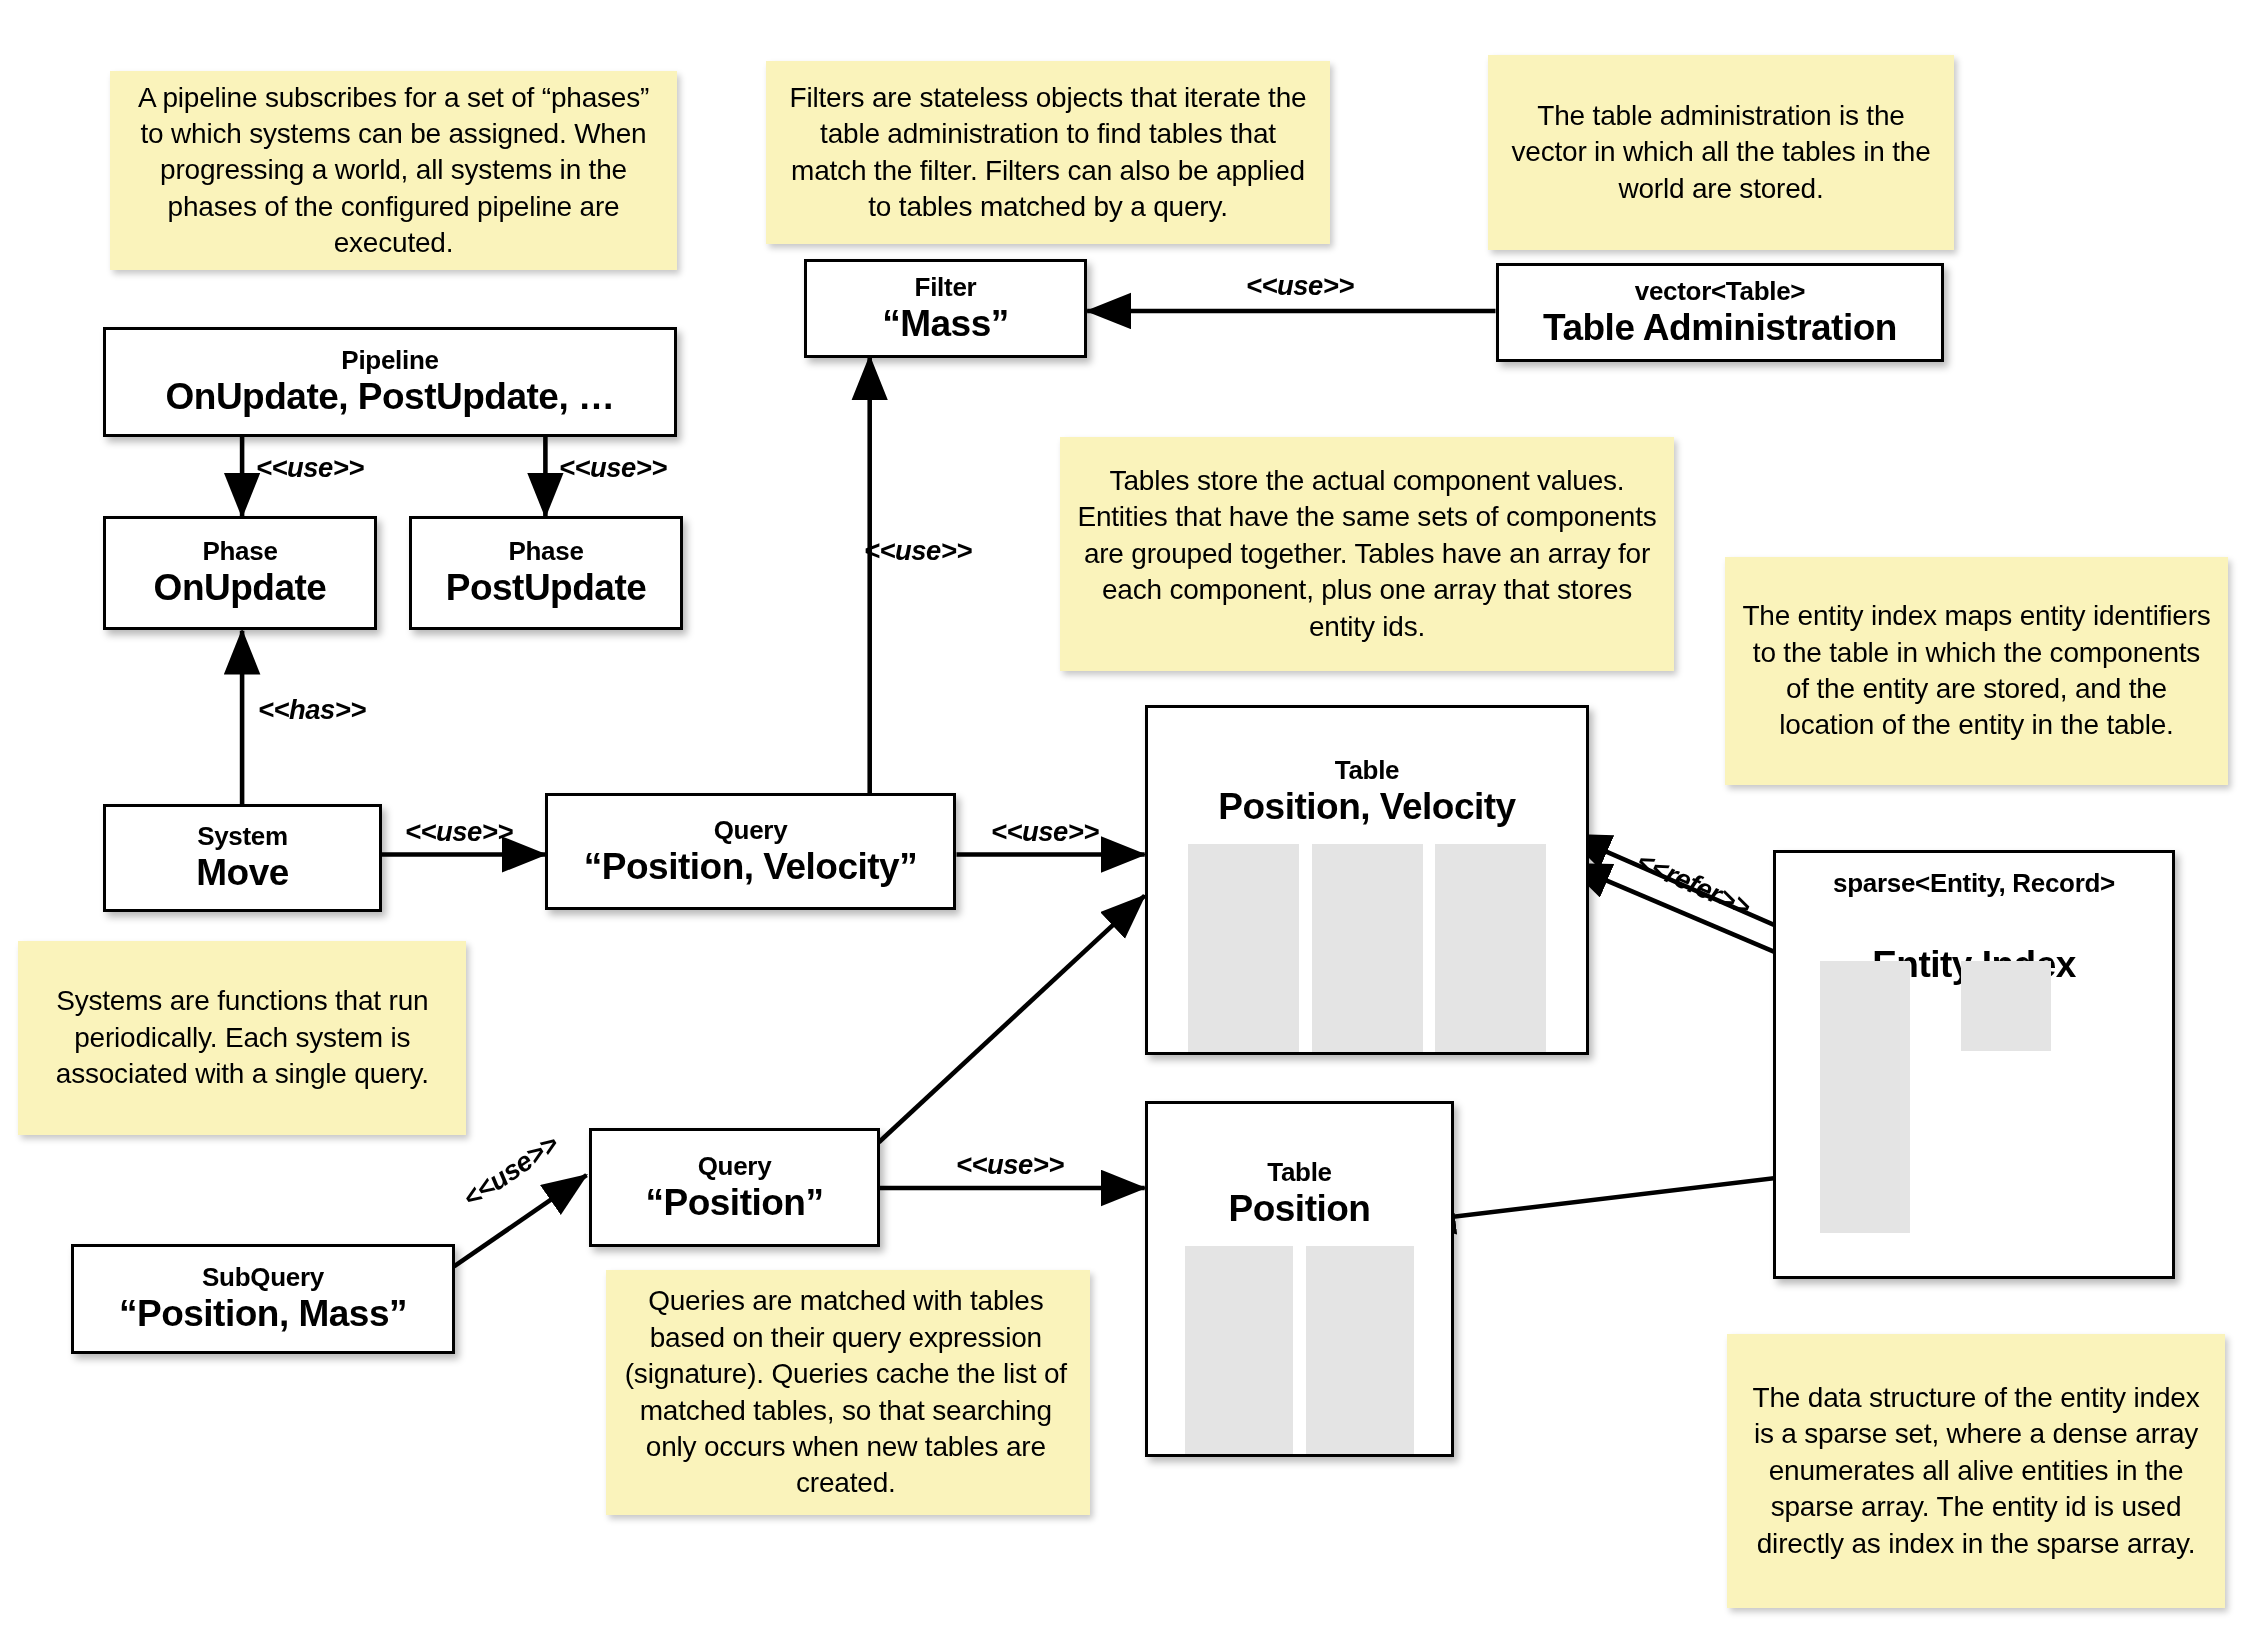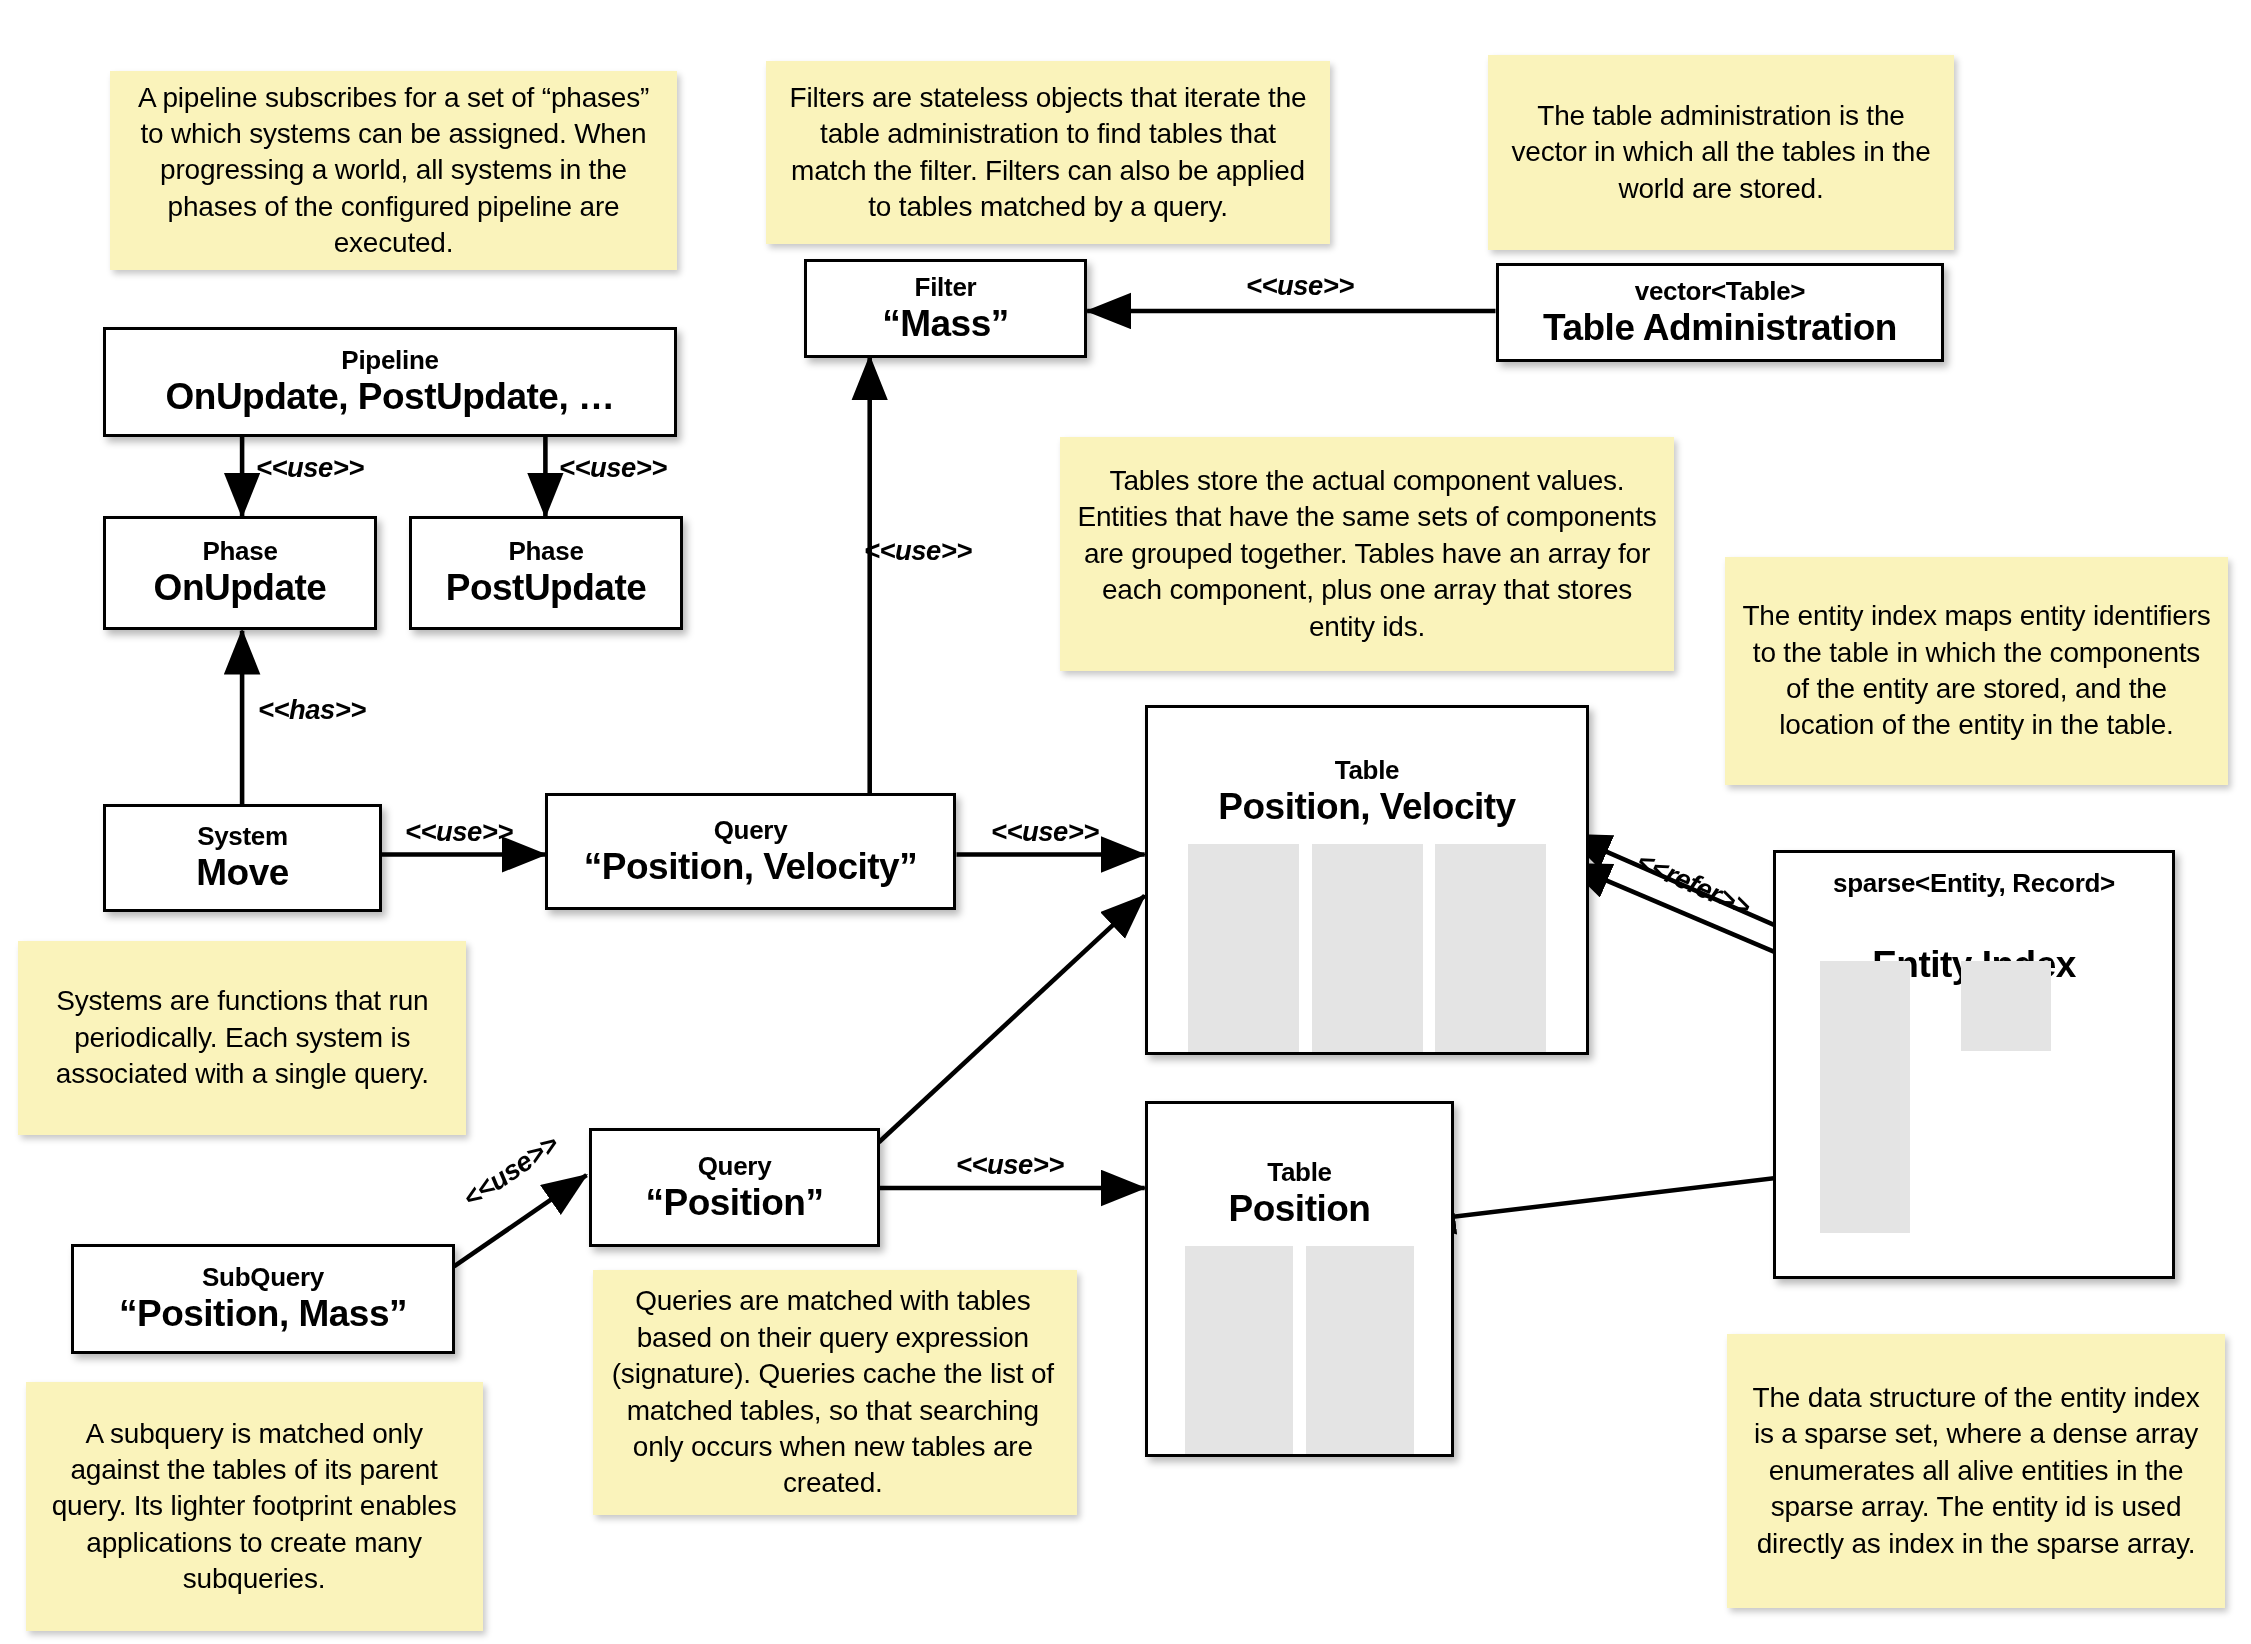--- a/index.html
+++ b/index.html
@@ -182,27 +182,24 @@
   </div>
 
   <div class="note" style="left:1725px;top:557px;width:503px;height:228px;">
     <span>The entity index maps entity identifiers to the table in which the components of the entity are stored, and the location of the entity in the table.</span>
   </div>
 
   <div class="note" style="left:18.3px;top:941px;width:448px;height:194px;">
     <span>Systems are functions that run periodically. Each system is associated with a single query.</span>
   </div>
 
-  <div class="note" style="left:593px;top:1270px;width:484px;height:245px;padding-left:12px;">
+  <div class="note" style="left:606px;top:1270px;width:484px;height:245px;padding-left:12px;">
     <span>Queries are matched with tables based on their query expression (signature). Queries cache the list of matched tables, so that searching only occurs when new tables are created.</span>
   </div>
 
-  <div class="note" style="left:25.6px;top:1382px;width:457px;height:249px;">
-    <span>A subquery is matched only against the tables of its parent query. Its lighter footprint enables applications to create many subqueries.</span>
-  </div>
 
   <div class="note" style="left:1727px;top:1334px;width:498px;height:274px;">
     <span>The data structure of the entity index is a sparse set, where a dense array enumerates all alive entities in the sparse array. The entity id is used directly as index in the sparse array.</span>
   </div>
 
   <div class="box" style="left:103px;top:327px;width:574px;height:110px;">
     <div class="stereo">Pipeline</div>
     <div class="title">OnUpdate, PostUpdate, …</div>
   </div>
 

